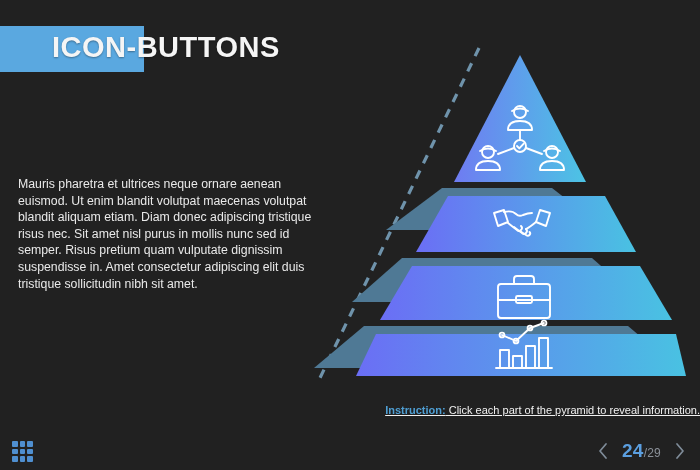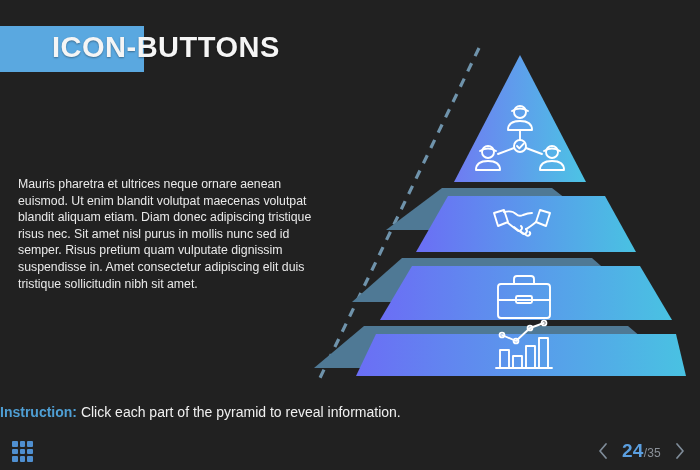--- a/index.html
+++ b/index.html
@@ -48,23 +48,24 @@
     position:absolute;
     left:290px; top:30px;
     width:410px; height:365px;
   }
 
   
   #instruction-line {
     position:absolute;
     left:0; top:404px;
     width:700px;
-    text-align:left;
-    font-size:14px;
+    text-align:right;
+    font-size:11px;
     color:#f0f0f0;
+    text-decoration:underline;
   }
   #instruction-label {
     color:#4f9fd4;
     font-weight:bold;
   }
 
   
   #grid-menu-button {
     position:absolute;
     left:12px; top:441px;
@@ -222,21 +223,21 @@
     <i></i>
   </div>
 
   <div id="pager">
     <span class="pager-chevron">
       <svg width="11" height="18" viewBox="0 0 11 18">
           <polyline points="8,2 2,9 8,16" fill="none" stroke="#7f8c99" stroke-width="1.7" stroke-linecap="round" stroke-linejoin="round"></polyline>
         </svg>
     </span>
     <span>
-      <span id="pager-current">24</span><span id="pager-counter">/35</span>
+      <span id="pager-current">24</span><span id="pager-counter">/29</span>
     </span>
     <span class="pager-chevron">
       <svg width="11" height="18" viewBox="0 0 11 18">
           <polyline points="3,2 9,9 3,16" fill="none" stroke="#7f8c99" stroke-width="1.7" stroke-linecap="round" stroke-linejoin="round"></polyline>
         </svg>
     </span>
   </div>
 
 </div>
 

